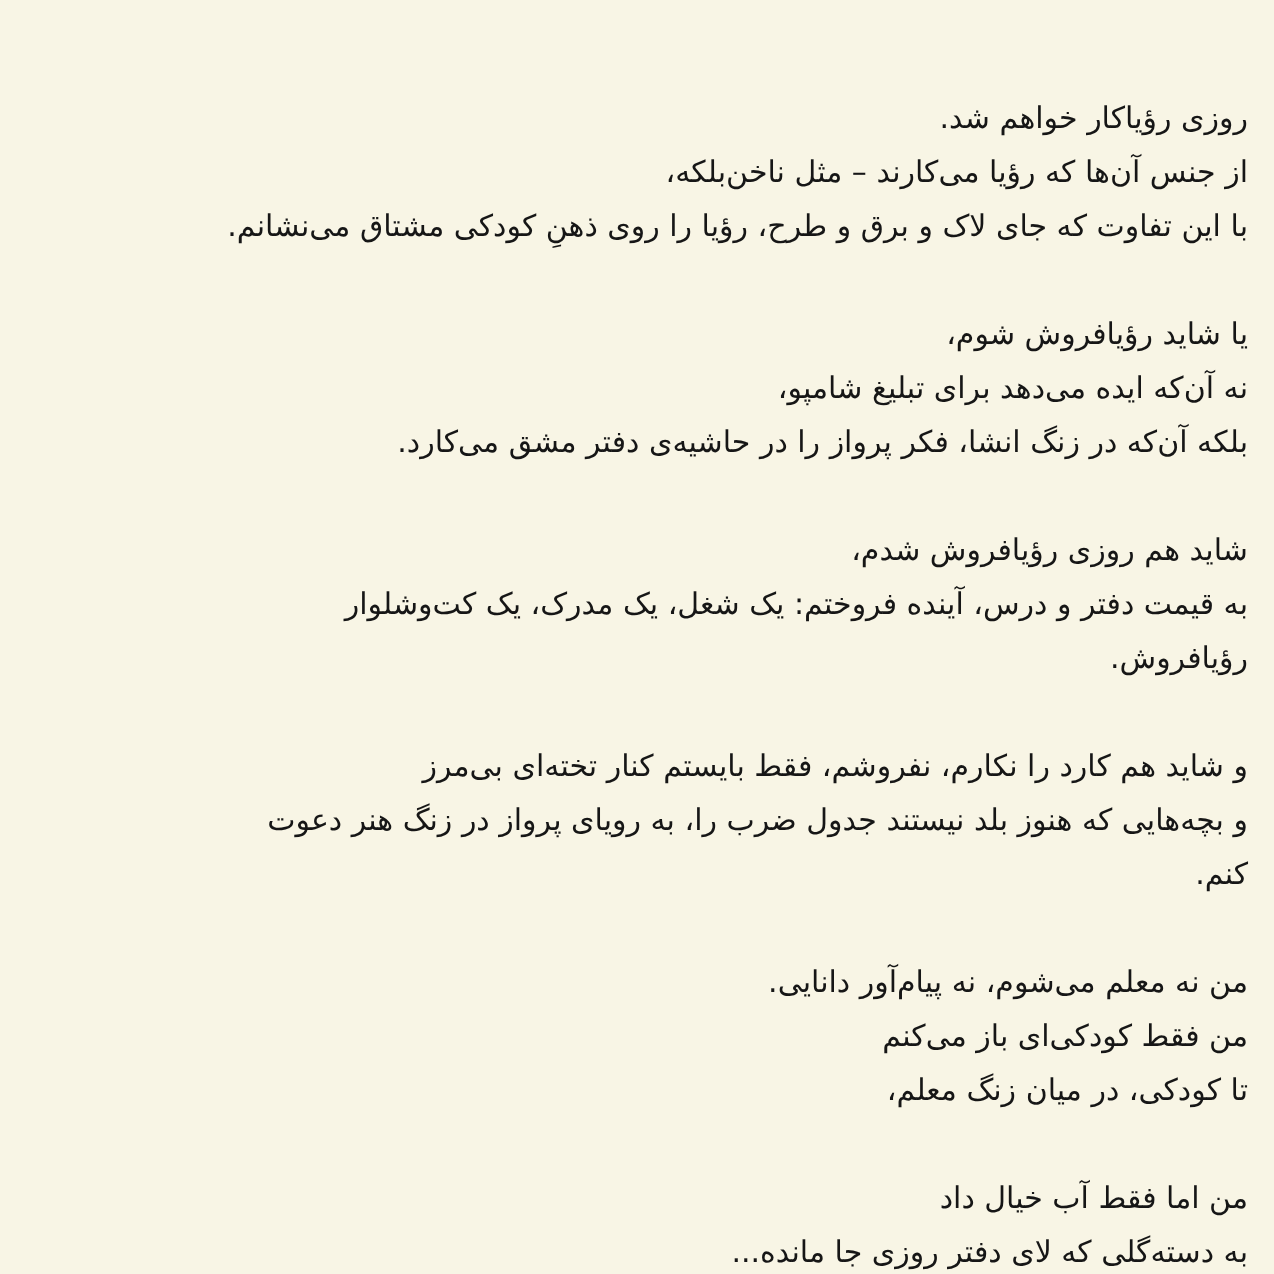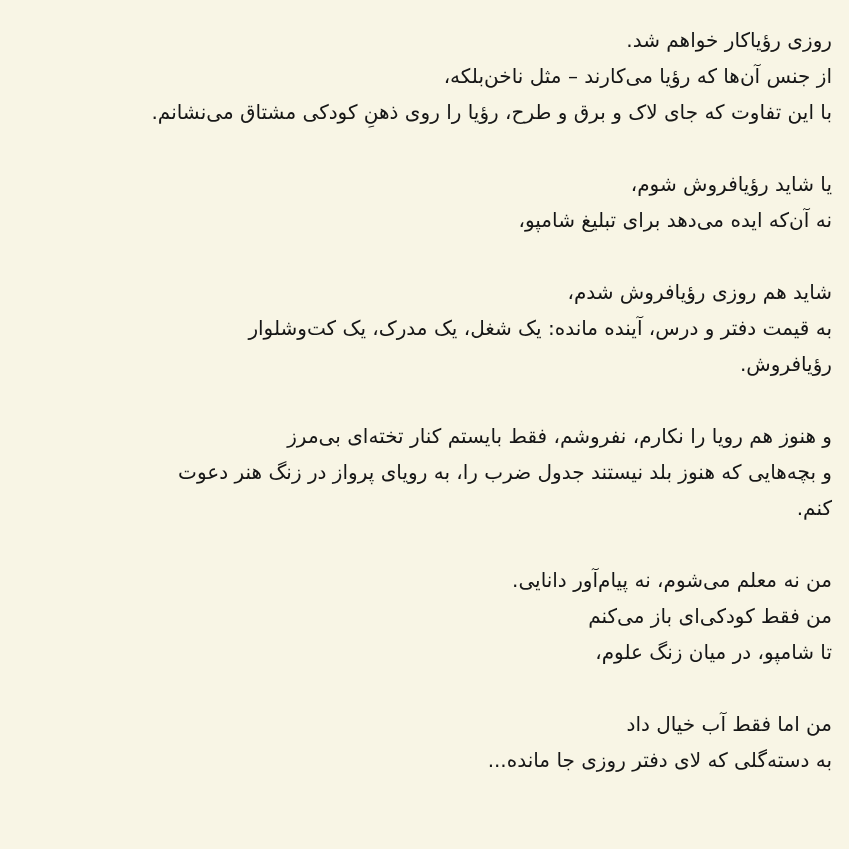--- a/index.html
+++ b/index.html
@@ -13,20 +13,21 @@
     .page {
       position: relative;
       width: 849px;
       height: 682px;
       background: #f8f5e5;
       color: #161616;
       font-family: "DejaVu Sans", sans-serif;
       direction: rtl;
       box-sizing: border-box;
       padding: 22px 17px 0 10px;
+      margin-top: 38px;
     }
     .stanza {
       margin: 0 0 36px 0;
     }
     .line {
       font-size: 20px;
       line-height: 36px;
       height: 36px;
       white-space: nowrap;
       text-align: right;
@@ -38,33 +39,34 @@
 
 <div class="page">
   <div class="stanza">
     <div class="line">روزی رؤیاکار خواهم شد.</div>
     <div class="line">از جنس آن‌ها که رؤیا می‌کارند – مثل ناخن‌بلکه،</div>
     <div class="line">با این تفاوت که جای لاک و برق و طرح، رؤیا را روی ذهنِ کودکی مشتاق می‌نشانم.</div>
   </div>
   <div class="stanza">
     <div class="line">یا شاید رؤیافروش شوم،</div>
     <div class="line">نه آن‌که ایده می‌دهد برای تبلیغ شامپو،</div>
+    <div class="line">بلکه آن‌که در زنگ انشا، فکر پرواز را در حاشیه‌ی دفتر مشق می‌کارد.</div>
   </div>
   <div class="stanza">
     <div class="line">شاید هم روزی رؤیافروش شدم،</div>
-    <div class="line">به قیمت دفتر و درس، آینده مانده: یک شغل، یک مدرک، یک کت‌وشلوار</div>
+    <div class="line">به قیمت دفتر و درس، آینده فروختم: یک شغل، یک مدرک، یک کت‌وشلوار</div>
     <div class="line">رؤیافروش.</div>
   </div>
   <div class="stanza">
-    <div class="line">و هنوز هم رویا را نکارم، نفروشم، فقط بایستم کنار تخته‌ای بی‌مرز</div>
+    <div class="line">و شاید هم کارد را نکارم، نفروشم، فقط بایستم کنار تخته‌ای بی‌مرز</div>
     <div class="line">و بچه‌هایی که هنوز بلد نیستند جدول ضرب را، به رویای پرواز در زنگ هنر دعوت</div>
     <div class="line">کنم.</div>
   </div>
   <div class="stanza">
     <div class="line">من نه معلم می‌شوم، نه پیام‌آور دانایی.</div>
     <div class="line">من فقط کودکی‌ای باز می‌کنم</div>
-    <div class="line">تا شامپو، در میان زنگ علوم،</div>
+    <div class="line">تا کودکی، در میان زنگ معلم،</div>
   </div>
   <div class="stanza">
     <div class="line">من اما فقط آب خیال داد</div>
     <div class="line">به دسته‌گلی که لای دفتر روزی جا مانده...</div>
   </div>
 </div>
 
 </body></html>

